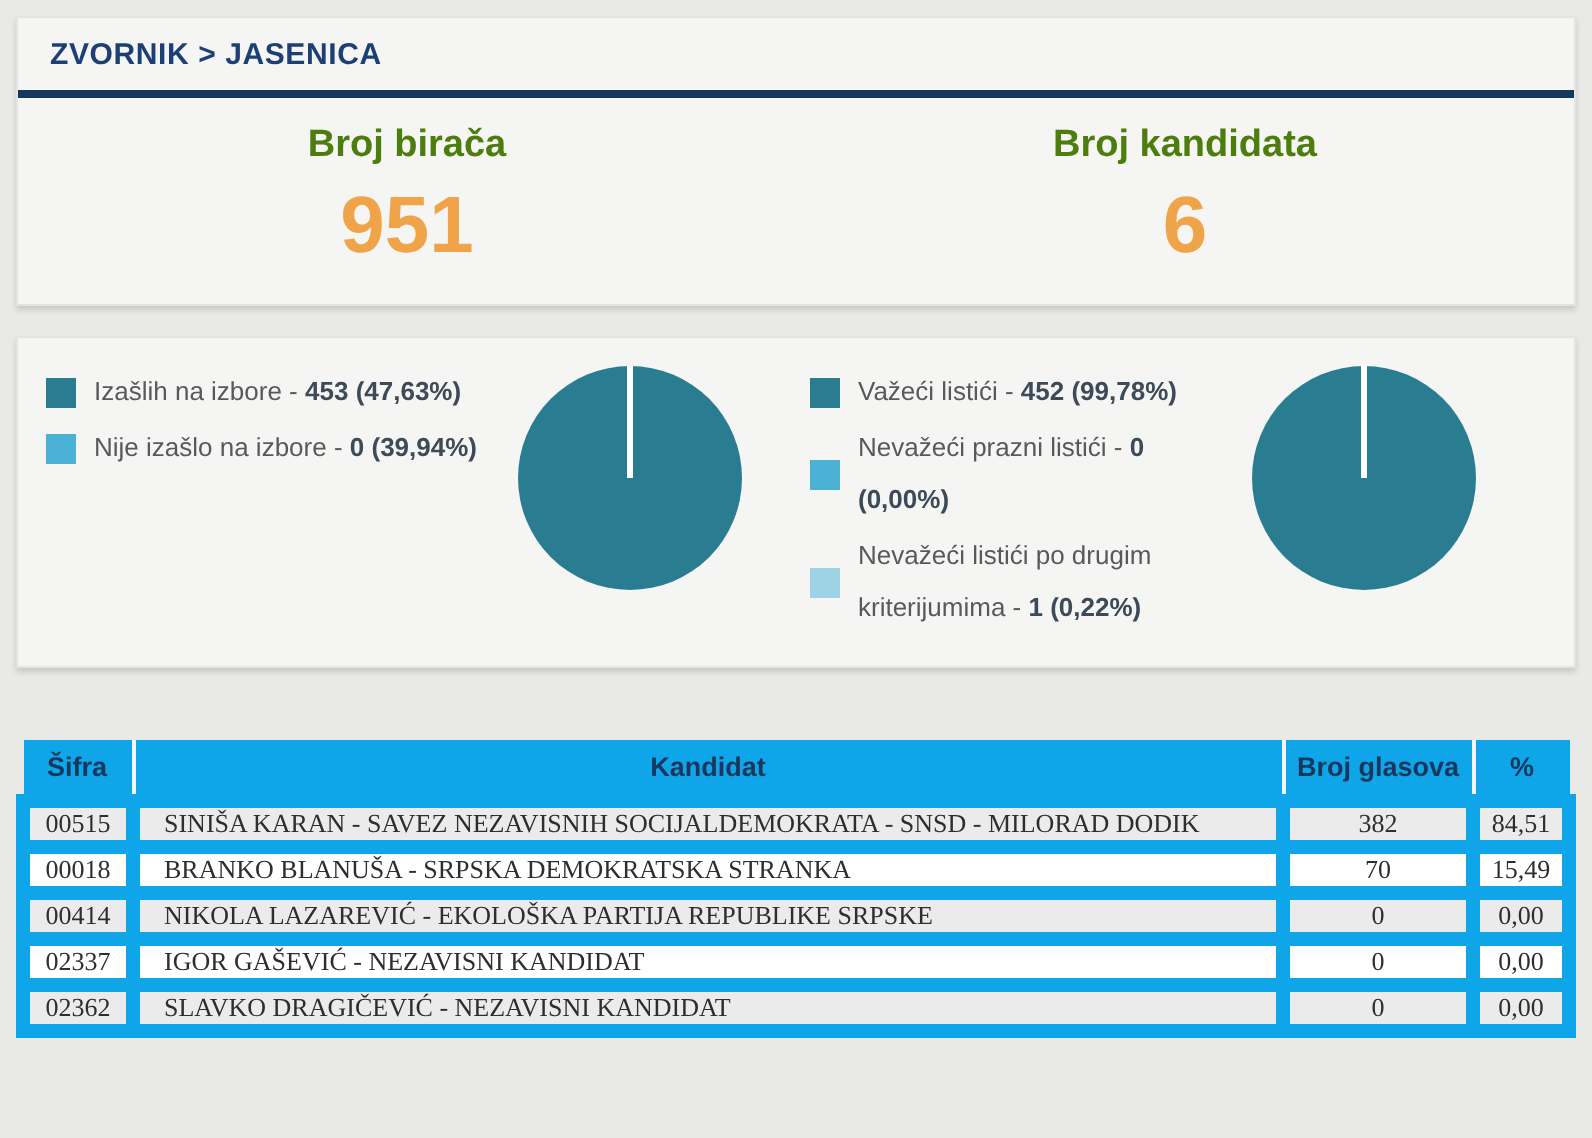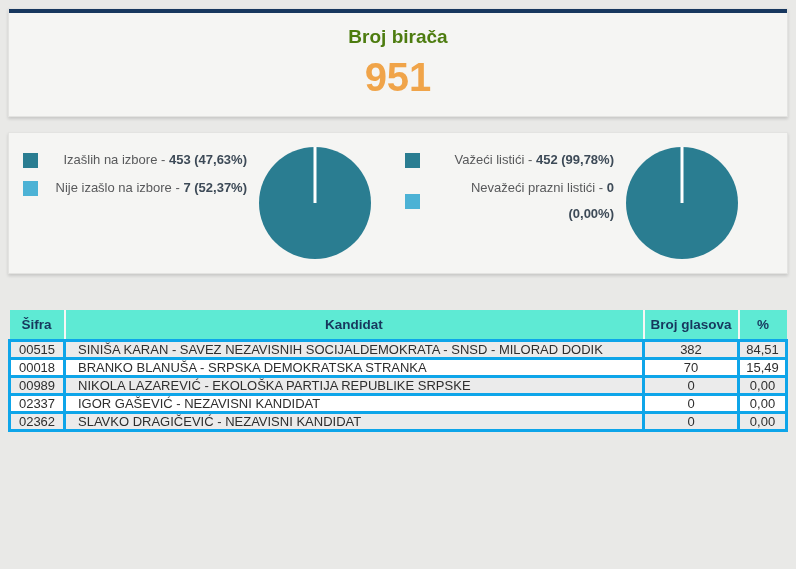--- a/index.html
+++ b/index.html
@@ -24,21 +24,21 @@
     letter-spacing: 0.3px;
     cursor: pointer;
   }
   .navy-divider { height: 4px; background: #17375e; }
   .stats { display: flex; padding: 13px 0 16px; }
   .stat { flex: 1; text-align: center; }
   .stat-label { font-size: 19px; font-weight: 600; color: #4d7c0f; }
   .stat-value { font-size: 40px; font-weight: 600; color: #f0a449; margin-top: 7px; }
   
   .box2 { margin-top: 15px; padding: 12px 6px 14px 8px; display: flex; }
-  .chart-half { flex: 1; display: flex; align-items: flex-start; text-align: right; }
+  .chart-half { flex: 1; display: flex; align-items: flex-start; }
   .legend { padding-left: 6px; padding-top: 2px; }
   .legend-item { display: flex; align-items: center; margin-bottom: 2px; }
   .swatch { width: 15px; height: 15px; flex: 0 0 15px; margin-right: 9px; }
   .legend-text { font-size: 13px; color: #58595b; line-height: 26px; width: 200px; }
   .legend-text b { color: #3d4a57; }
   .chart-half.right .legend-text { width: 185px; }
   .pie {
     width: 112px; height: 112px; border-radius: 50%;
     position: relative; margin-left: 12px; margin-top: 2px;
     flex: 0 0 112px;
@@ -49,84 +49,94 @@
   }
   
   table.results {
     margin: 36px 8px 0;
     width: 780px;
     border-collapse: collapse;
     table-layout: fixed;
   }
   .results th {
     height: 30px;
-    background: #5eead4;
+    background: #0ea5e9;
     color: #17375d;
     font-size: 13.5px;
     font-weight: bold;
     text-align: center;
     border-left: 2px solid #f6f6f4;
   }
   .results th:first-child { border-left: none; }
   .results td {
     height: 14px;
     font-size: 13px;
     color: #2e2e2e;
-    border: 3px solid #0ea5e9;
+    border: 7px solid #0ea5e9;
     text-align: center;
     white-space: nowrap;
     overflow: hidden;
+    font-family: Liberation Serif, serif;
   }
   .results td.cand { text-align: left; padding-left: 12px; }
   .results tbody tr:nth-child(odd) td { background: #ebebeb; }
   .results tbody tr:nth-child(even) td { background: #ffffff; }
   .col-code { width: 55px; }
   .col-votes { width: 95px; }
   .col-pct { width: 48px; }
 </style>
 </head>
 <body>
 
 <div class="box box1">
+  <div class="breadcrumb">ZVORNIK &gt; JASENICA</div>
   <div class="navy-divider"></div>
   <div class="stats">
     <div class="stat">
       <div class="stat-label">Broj birača</div>
       <div class="stat-value">951</div>
+    </div>
+    <div class="stat">
+      <div class="stat-label">Broj kandidata</div>
+      <div class="stat-value">6</div>
     </div>
   </div>
 </div>
 
 <div class="box box2">
 
   <div class="chart-half left">
     <div class="legend">
       <div class="legend-item">
         <span class="swatch" style="background: rgb(42, 125, 145);"></span>
         <div class="legend-text"><span>Izašlih na izbore -</span> <b>453 (47,63%)</b></div>
       </div>
       <div class="legend-item">
         <span class="swatch" style="background: rgb(76, 178, 213);"></span>
-        <div class="legend-text"><span>Nije izašlo na izbore -</span> <b>7 (52,37%)</b></div>
+        <div class="legend-text"><span>Nije izašlo na izbore -</span> <b>0 (39,94%)</b></div>
       </div>
     </div>
     <div class="pie" style="background: rgb(42, 125, 145);">
       <div class="tick"></div>
     </div>
   </div>
 
   <div class="chart-half right">
     <div class="legend">
       <div class="legend-item">
         <span class="swatch" style="background: rgb(42, 125, 145);"></span>
         <div class="legend-text"><span>Važeći listići -</span> <b>452 (99,78%)</b></div>
       </div>
       <div class="legend-item">
         <span class="swatch" style="background: rgb(76, 178, 213);"></span>
         <div class="legend-text"><span>Nevažeći prazni listići -</span> <b>0 (0,00%)</b></div>
+      </div>
+      <div class="legend-item">
+        <span class="swatch" style="background: rgb(158, 211, 230);"></span>
+        <div class="legend-text"><span>Nevažeći listići po drugim kriterijumima -</span> <b>1 (0,22%)</b></div>
       </div>
     </div>
     <div class="pie" style="background: rgb(42, 125, 145);">
       <div class="tick"></div>
     </div>
   </div>
 
 </div>
 
 <table class="results">
@@ -151,21 +161,21 @@
       <td>382</td>
       <td>84,51</td>
     </tr>
     <tr>
       <td>00018</td>
       <td class="cand">BRANKO BLANUŠA - SRPSKA DEMOKRATSKA STRANKA</td>
       <td>70</td>
       <td>15,49</td>
     </tr>
     <tr>
-      <td>00989</td>
+      <td>00414</td>
       <td class="cand">NIKOLA LAZAREVIĆ - EKOLOŠKA PARTIJA REPUBLIKE SRPSKE</td>
       <td>0</td>
       <td>0,00</td>
     </tr>
     <tr>
       <td>02337</td>
       <td class="cand">IGOR GAŠEVIĆ - NEZAVISNI KANDIDAT</td>
       <td>0</td>
       <td>0,00</td>
     </tr>

